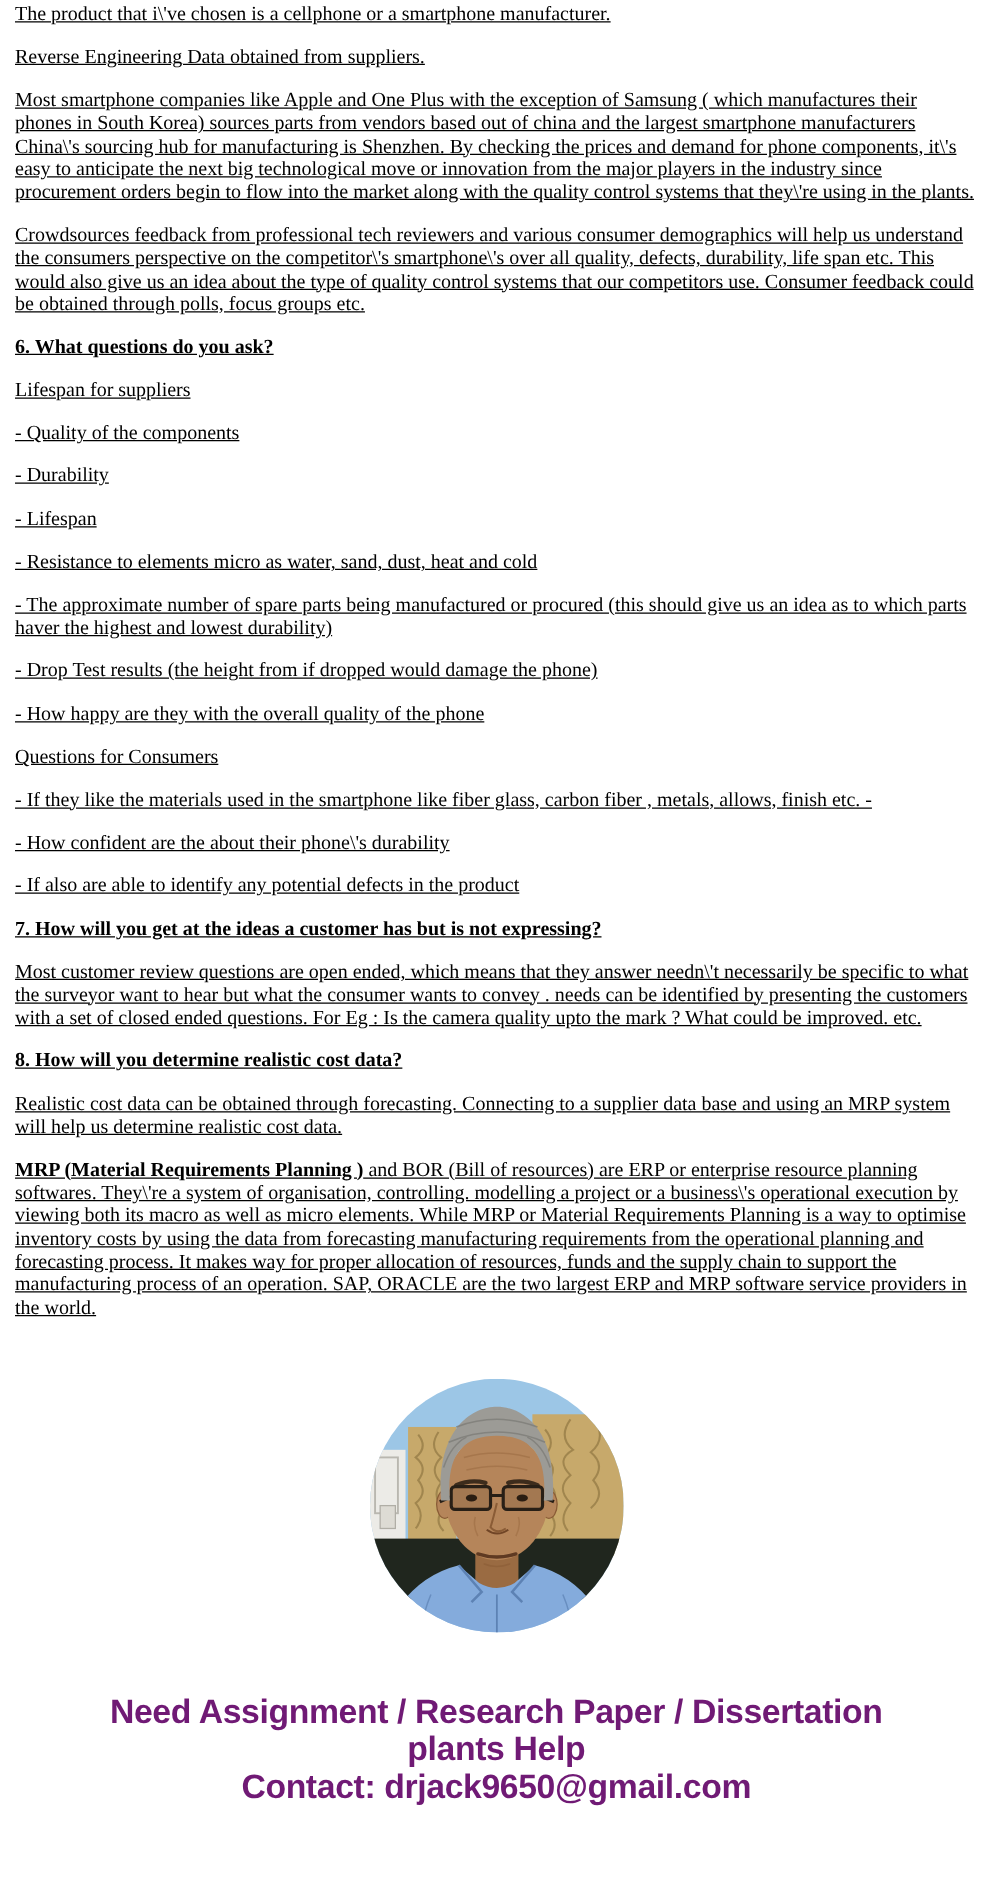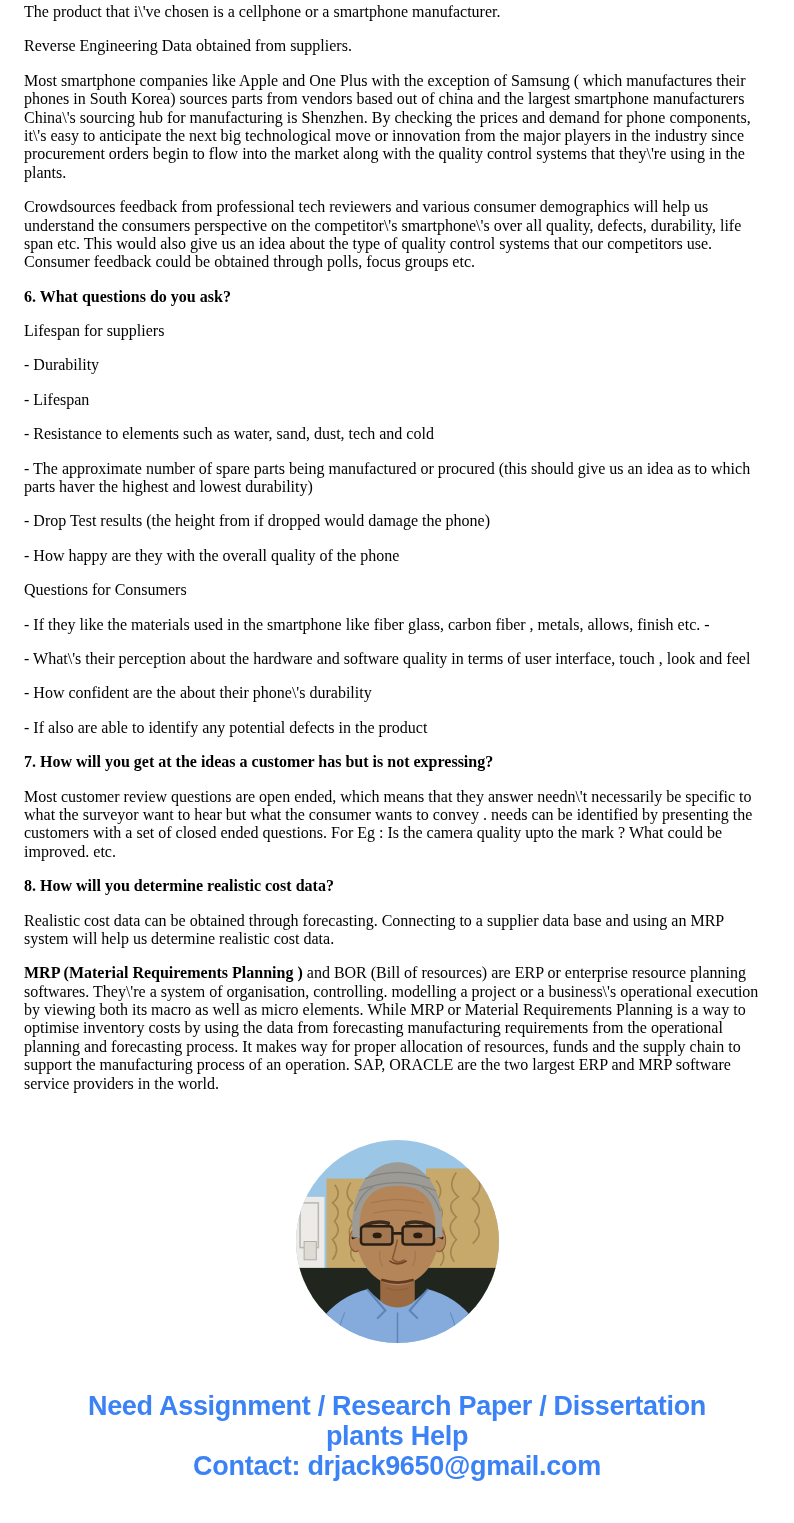--- a/index.html
+++ b/index.html
@@ -9,60 +9,60 @@
     background: #ffffff;
     color: #000000;
     overflow: hidden;
   }
   .doc {
     margin: 0 8px;
     font-family: "Liberation Serif", serif;
     font-size: 16px;
     line-height: 1.15;
   }
-  .doc p { margin: 16px 16px; }
+  .doc p { margin: 16px 4px; text-decoration: underline; }
   .doc p:first-child { margin-top: 3px; }
   .doc p.heading { font-weight: bold; }
   .doc b { font-weight: bold; text-align: right; }
   .avatar-wrap {
     margin-top: 47px;
     display: flex;
     justify-content: center;
   }
   .avatar-wrap svg { display: block; }
   .footer {
     margin-top: 48px;
     text-align: center;
     font-family: "Liberation Sans", sans-serif;
     font-weight: bold;
     font-size: 27px;
     line-height: 30px;
     letter-spacing: -0.3px;
-    color: #3b82f6;
+    color: #701a75;
   }
 </style>
 </head>
 <body>
 
 <main class="doc">
     <p>The product that i\'ve chosen is a cellphone or a smartphone manufacturer.</p>
     <p>Reverse Engineering Data obtained from suppliers.</p>
     <p>Most smartphone companies like Apple and One Plus with the exception of Samsung ( which manufactures their phones in South Korea) sources parts from vendors based out of china and the largest smartphone manufacturers China\'s sourcing hub for manufacturing is Shenzhen. By checking the prices and demand for phone components, it\'s easy to anticipate the next big technological move or innovation from the major players in the industry since procurement orders begin to flow into the market along with the quality control systems that they\'re using in the plants.</p>
     <p>Crowdsources feedback from professional tech reviewers and various consumer demographics will help us understand the consumers perspective on the competitor\'s smartphone\'s over all quality, defects, durability, life span etc. This would also give us an idea about the type of quality control systems that our competitors use. Consumer feedback could be obtained through polls, focus groups etc.</p>
     <p class="heading">6. What questions do you ask?</p>
     <p>Lifespan for suppliers</p>
+    <p>- Quality of the components</p>
     <p>- Durability</p>
     <p>- Lifespan</p>
-    <p>- Resistance to elements such as water, sand, dust, tech and cold</p>
+    <p>- Resistance to elements micro as water, sand, dust, heat and cold</p>
     <p>- The approximate number of spare parts being manufactured or procured (this should give us an idea as to which parts haver the highest and lowest durability)</p>
     <p>- Drop Test results (the height from if dropped would damage the phone)</p>
     <p>- How happy are they with the overall quality of the phone</p>
     <p>Questions for Consumers</p>
     <p>- If they like the materials used in the smartphone like fiber glass, carbon fiber , metals, allows, finish etc. -</p>
-    <p>- What\'s their perception about the hardware and software quality in terms of user interface, touch , look and feel</p>
     <p>- How confident are the about their phone\'s durability</p>
     <p>- If also are able to identify any potential defects in the product</p>
     <p class="heading">7. How will you get at the ideas a customer has but is not expressing?</p>
     <p>Most customer review questions are open ended, which means that they answer needn\'t necessarily be specific to what the surveyor want to hear but what the consumer wants to convey . needs can be identified by presenting the customers with a set of closed ended questions. For Eg : Is the camera quality upto the mark ? What could be improved. etc.</p>
     <p class="heading">8. How will you determine realistic cost data?</p>
     <p>Realistic cost data can be obtained through forecasting. Connecting to a supplier data base and using an MRP system will help us determine realistic cost data.</p>
     <p><b>MRP (Material Requirements Planning )</b><span> and BOR (Bill of resources) are ERP or enterprise resource planning softwares. They\'re a system of organisation, controlling. modelling a project or a business\'s operational execution by viewing both its macro as well as micro elements. While MRP or Material Requirements Planning is a way to optimise inventory costs by using the data from forecasting manufacturing requirements from the operational planning and forecasting process. It makes way for proper allocation of resources, funds and the supply chain to support the manufacturing process of an operation. SAP, ORACLE are the two largest ERP and MRP software service providers in the world.</span></p>
   </main>
 
 <div class="avatar-wrap">

